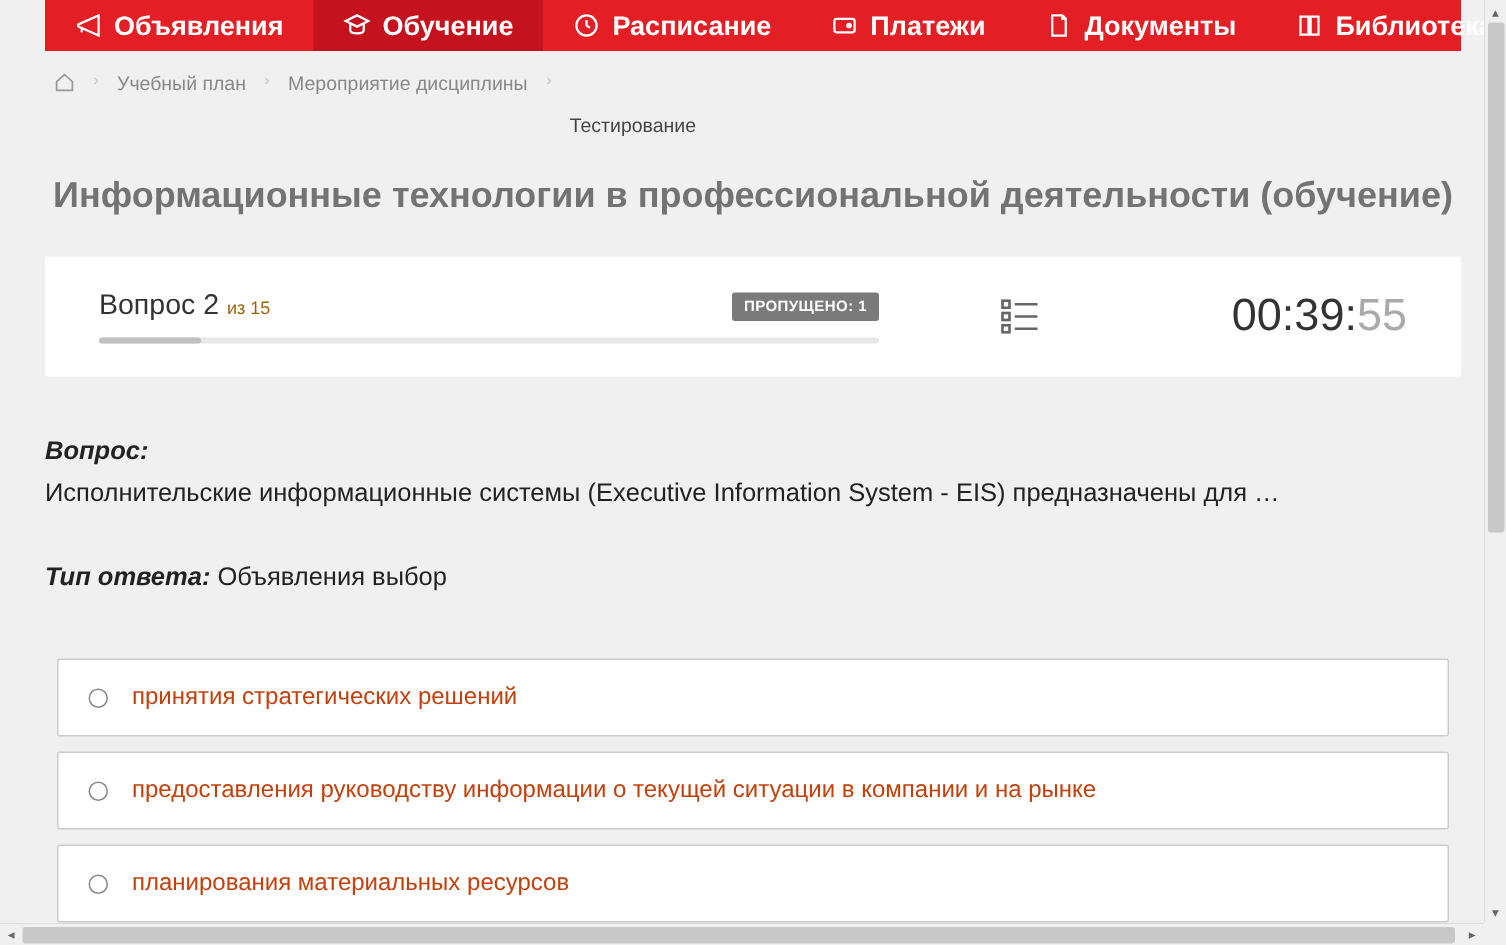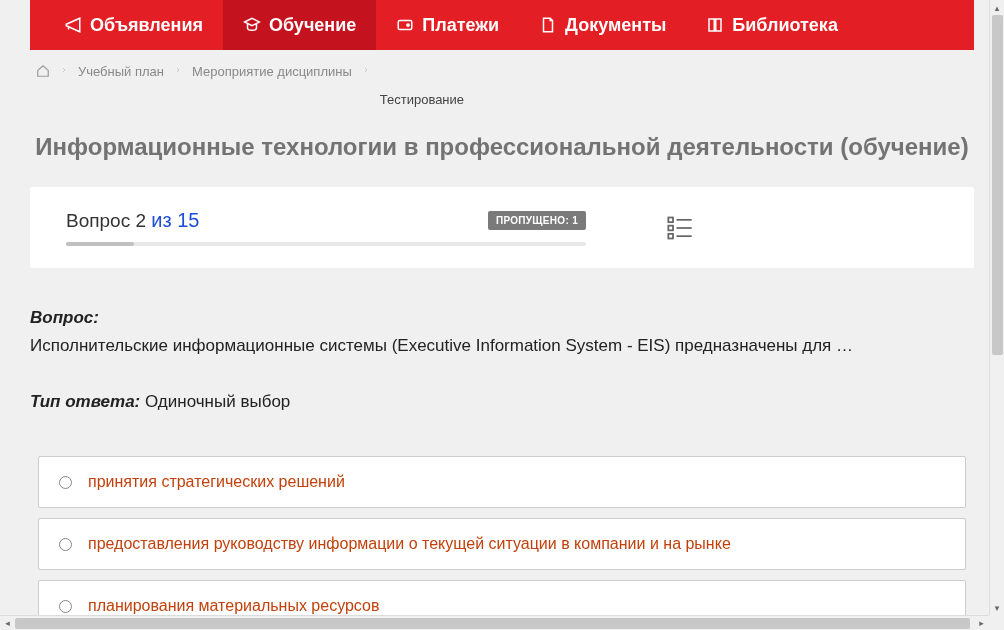--- a/index.html
+++ b/index.html
@@ -13,23 +13,22 @@
       overflow-x: auto;
       overflow-y: auto;
     }
     .page {
       width: 1004px;
       background: #f0f0f0;
     }
     .navbar {
       background: #e31e24;
       display: flex;
-      height: 50px;
+      height: 34px;
       margin: 0 30px;
-      padding-left: 14px;
     }
     .nav-item {
       display: flex;
       align-items: center;
       color: #fff;
       padding: 0 20px;
       font-size: 18px;
       font-weight: 600;
       cursor: pointer;
       gap: 8px;
@@ -88,22 +87,22 @@
     .question-progress {
       flex: 0 0 520px;
     }
     .question-label {
       font-size: 19px;
       color: #333;
       font-weight: 400;
       display: inline;
     }
     .question-total {
-      font-size: 20px;
-      color: #1d4ed8;
+      font-size: 12px;
+      color: #a16207;
     }
     .progress-header {
       display: flex;
       justify-content: space-between;
       align-items: center;
       margin-bottom: 10px;
     }
     .badge-skipped {
       background: #7a7a7a;
       color: #fff;
@@ -276,20 +275,29 @@
       </span>
       <span>Объявления</span>
     </div>
     <div class="nav-item active">
       <span class="nav-icon">
         <svg viewBox="0 0 24 24" fill="none" stroke="currentColor" stroke-width="2">
             <path d="M2 8l10-5 10 5-10 5L2 8z M6 10v6c0 2 3 3 6 3s6-1 6-3v-6"></path>
           </svg>
       </span>
       <span>Обучение</span>
+    </div>
+    <div class="nav-item">
+      <span class="nav-icon">
+        <svg viewBox="0 0 24 24" fill="none" stroke="currentColor" stroke-width="2">
+            <circle cx="12" cy="12" r="9"></circle>
+            <path d="M12 7v5l3 2"></path>
+          </svg>
+      </span>
+      <span>Расписание</span>
     </div>
     <div class="nav-item">
       <span class="nav-icon">
         <svg viewBox="0 0 24 24" fill="none" stroke="currentColor" stroke-width="2">
             <rect x="3" y="6" width="18" height="12" rx="2"></rect>
             <circle cx="16" cy="12" r="1.5" fill="currentColor"></circle>
           </svg>
       </span>
       <span>Платежи</span>
     </div>
@@ -360,28 +368,32 @@
     <span class="list-icon">
       <svg viewBox="0 0 24 24" fill="none" stroke="currentColor" stroke-width="1.5">
         <rect x="2" y="3" width="4" height="4"></rect>
           <line x1="9" y1="5" x2="22" y2="5"></line>
         <rect x="2" y="10" width="4" height="4"></rect>
           <line x1="9" y1="12" x2="22" y2="12"></line>
         <rect x="2" y="17" width="4" height="4"></rect>
           <line x1="9" y1="19" x2="22" y2="19"></line>
       </svg>
     </span>
+    <div class="timer">
+      <span>00:39:</span>
+        <span class="timer-sec">55</span>
+    </div>
   </div>
 
   <div class="content">
     <div class="question-heading">Вопрос:</div>
     <div class="question-text">Исполнительские информационные системы (Executive Information System - EIS) предназначены для …</div>
     <div class="answer-type">
       <span class="answer-type-label">Тип ответа:</span>
-      <span>Одиночный выбор</span>
+      <span>Объявления выбор</span>
     </div>
     <div class="answers">
       <label class="answer-option">
         <span class="radio"></span>
         <span class="answer-text">принятия стратегических решений</span>
       </label>
       <label class="answer-option">
         <span class="radio"></span>
         <span class="answer-text">предоставления руководству информации о текущей ситуации в компании и на рынке</span>
       </label>

